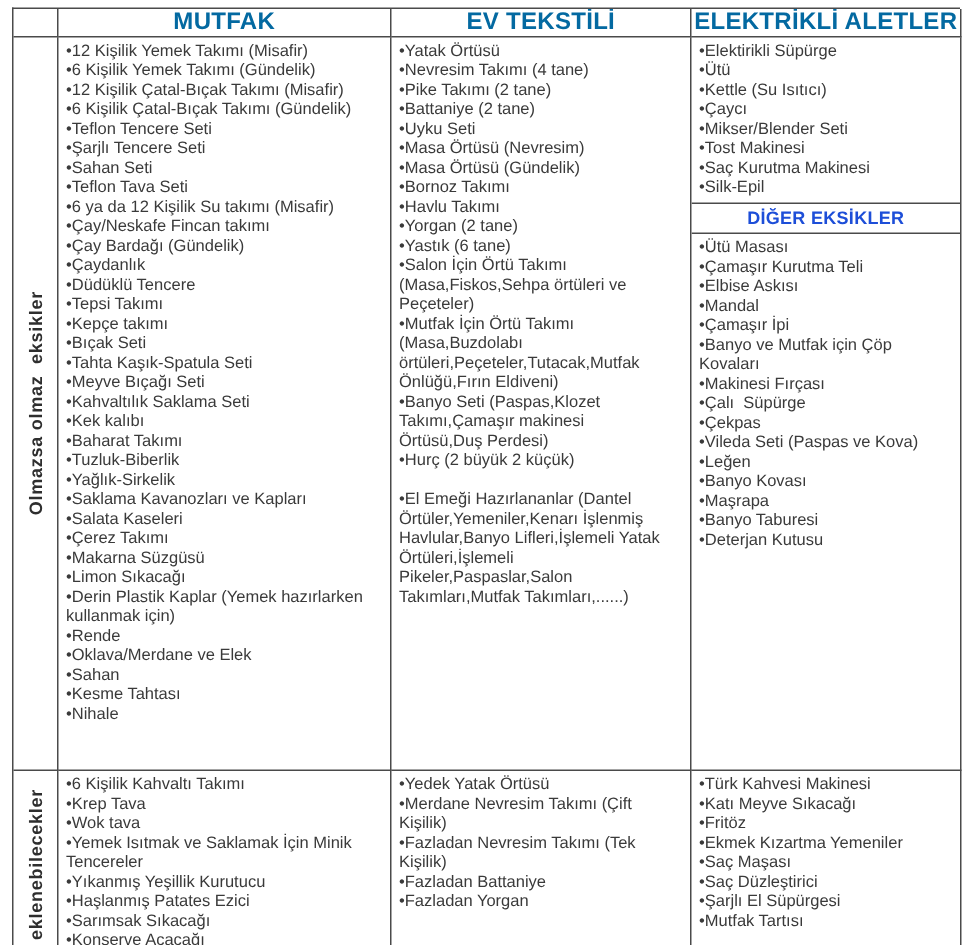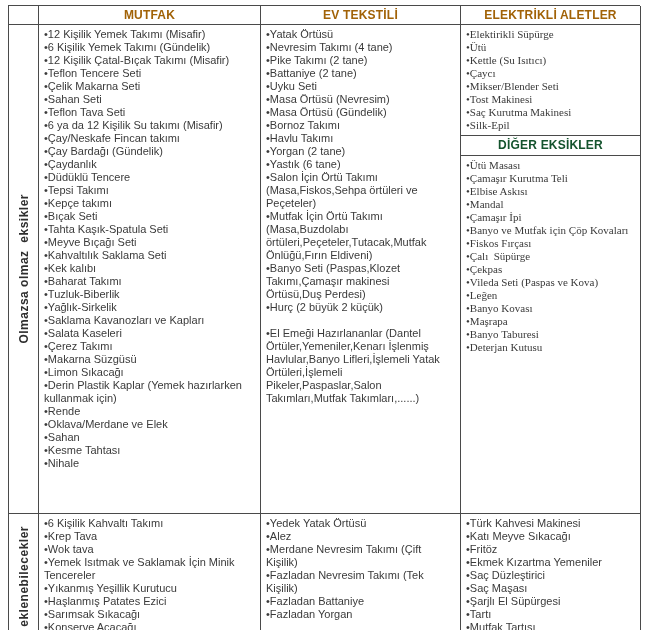--- a/index.html
+++ b/index.html
@@ -24,52 +24,52 @@
     border-left: 1px solid #4a4a4a;
     background: #ffffff;
   }
   .cell {
     border-right: 1px solid #4a4a4a;
     border-bottom: 1px solid #4a4a4a;
     overflow: hidden;
   }
   .head-cell {
     display: flex; align-items: center; justify-content: center;
-    font-size: 12px; font-weight: bold; color: #a16207;
+    font-size: 16px; font-weight: bold; color: #0369a1;
     letter-spacing: 0.2px;
     text-align: right;
   }
   .label-cell {
     display: flex; align-items: center; justify-content: center;
   }
   .vlabel {
     writing-mode: vertical-rl;
     transform: rotate(180deg);
     font-weight: bold;
     font-size: 12px;
     color: #2e2e2e;
     white-space: pre;
     letter-spacing: 0.5px;
   }
   .list-cell { padding: 3px 16px 3px 5px; }
   .list-cell.no-pad { padding: 0; }
-  .inner-list { padding: 3px 4px 3px 5px; font-family: Liberation Serif, serif; }
+  .inner-list { padding: 3px 4px 3px 5px; }
   .list-item {
     font-size: 11px;
     line-height: 13px;
     white-space: pre-wrap;
   }
   .list-item::before { content: "\2022 "; }
   .list-item.spacer { min-height: 13px; }
   .list-item.spacer::before { content: none; }
   .sub-header {
     border-top: 1px solid #4a4a4a;
     border-bottom: 1px solid #4a4a4a;
     text-align: center;
-    font-size: 12px; font-weight: bold; color: #14532d;
+    font-size: 12px; font-weight: bold; color: #1d4ed8;
     padding: 2px 0 3px 0;
     letter-spacing: 0.2px;
   }
 </style>
 </head>
 <body>
 
 <div class="sheet">
   <div class="grid">
 
@@ -78,22 +78,23 @@
     <div class="cell head-cell">EV TEKSTİLİ</div>
     <div class="cell head-cell">ELEKTRİKLİ ALETLER</div>
 
     <div class="cell label-cell">
       <span class="vlabel">Olmazsa olmaz  eksikler</span>
     </div>
     <div class="cell list-cell">
         <div class="list-item">12 Kişilik Yemek Takımı (Misafir)</div>
         <div class="list-item">6 Kişilik Yemek Takımı (Gündelik)</div>
         <div class="list-item">12 Kişilik Çatal-Bıçak Takımı (Misafir)</div>
+        <div class="list-item">6 Kişilik Çatal-Bıçak Takımı (Gündelik)</div>
         <div class="list-item">Teflon Tencere Seti</div>
-        <div class="list-item">Çelik Makarna Seti</div>
+        <div class="list-item">Şarjlı Tencere Seti</div>
         <div class="list-item">Sahan Seti</div>
         <div class="list-item">Teflon Tava Seti</div>
         <div class="list-item">6 ya da 12 Kişilik Su takımı (Misafir)</div>
         <div class="list-item">Çay/Neskafe Fincan takımı</div>
         <div class="list-item">Çay Bardağı (Gündelik)</div>
         <div class="list-item">Çaydanlık</div>
         <div class="list-item">Düdüklü Tencere</div>
         <div class="list-item">Tepsi Takımı</div>
         <div class="list-item">Kepçe takımı</div>
         <div class="list-item">Bıçak Seti</div>
@@ -147,21 +148,21 @@
           <div class="list-item">Silk-Epil</div>
         </div>
       <div class="sub-header">DİĞER EKSİKLER</div>
       <div class="inner-list">
           <div class="list-item">Ütü Masası</div>
           <div class="list-item">Çamaşır Kurutma Teli</div>
           <div class="list-item">Elbise Askısı</div>
           <div class="list-item">Mandal</div>
           <div class="list-item">Çamaşır İpi</div>
           <div class="list-item">Banyo ve Mutfak için Çöp Kovaları</div>
-          <div class="list-item">Fiskos Fırçası</div>
+          <div class="list-item">Makinesi Fırçası</div>
           <div class="list-item">Çalı  Süpürge</div>
           <div class="list-item">Çekpas</div>
           <div class="list-item">Vileda Seti (Paspas ve Kova)</div>
           <div class="list-item">Leğen</div>
           <div class="list-item">Banyo Kovası</div>
           <div class="list-item">Maşrapa</div>
           <div class="list-item">Banyo Taburesi</div>
           <div class="list-item">Deterjan Kutusu</div>
         </div>
     </div>
@@ -174,32 +175,30 @@
         <div class="list-item">Krep Tava</div>
         <div class="list-item">Wok tava</div>
         <div class="list-item">Yemek Isıtmak ve Saklamak İçin Minik Tencereler</div>
         <div class="list-item">Yıkanmış Yeşillik Kurutucu</div>
         <div class="list-item">Haşlanmış Patates Ezici</div>
         <div class="list-item">Sarımsak Sıkacağı</div>
         <div class="list-item">Konserve Açacağı</div>
       </div>
     <div class="cell list-cell">
         <div class="list-item">Yedek Yatak Örtüsü</div>
-        <div class="list-item">Alez</div>
         <div class="list-item">Merdane Nevresim Takımı (Çift Kişilik)</div>
         <div class="list-item">Fazladan Nevresim Takımı (Tek Kişilik)</div>
         <div class="list-item">Fazladan Battaniye</div>
         <div class="list-item">Fazladan Yorgan</div>
       </div>
     <div class="cell list-cell">
         <div class="list-item">Türk Kahvesi Makinesi</div>
         <div class="list-item">Katı Meyve Sıkacağı</div>
         <div class="list-item">Fritöz</div>
         <div class="list-item">Ekmek Kızartma Yemeniler</div>
+        <div class="list-item">Saç Maşası</div>
         <div class="list-item">Saç Düzleştirici</div>
-        <div class="list-item">Saç Maşası</div>
         <div class="list-item">Şarjlı El Süpürgesi</div>
-        <div class="list-item">Tartı</div>
         <div class="list-item">Mutfak Tartısı</div>
       </div>
 
   </div>
 </div>
 
 </body></html>

